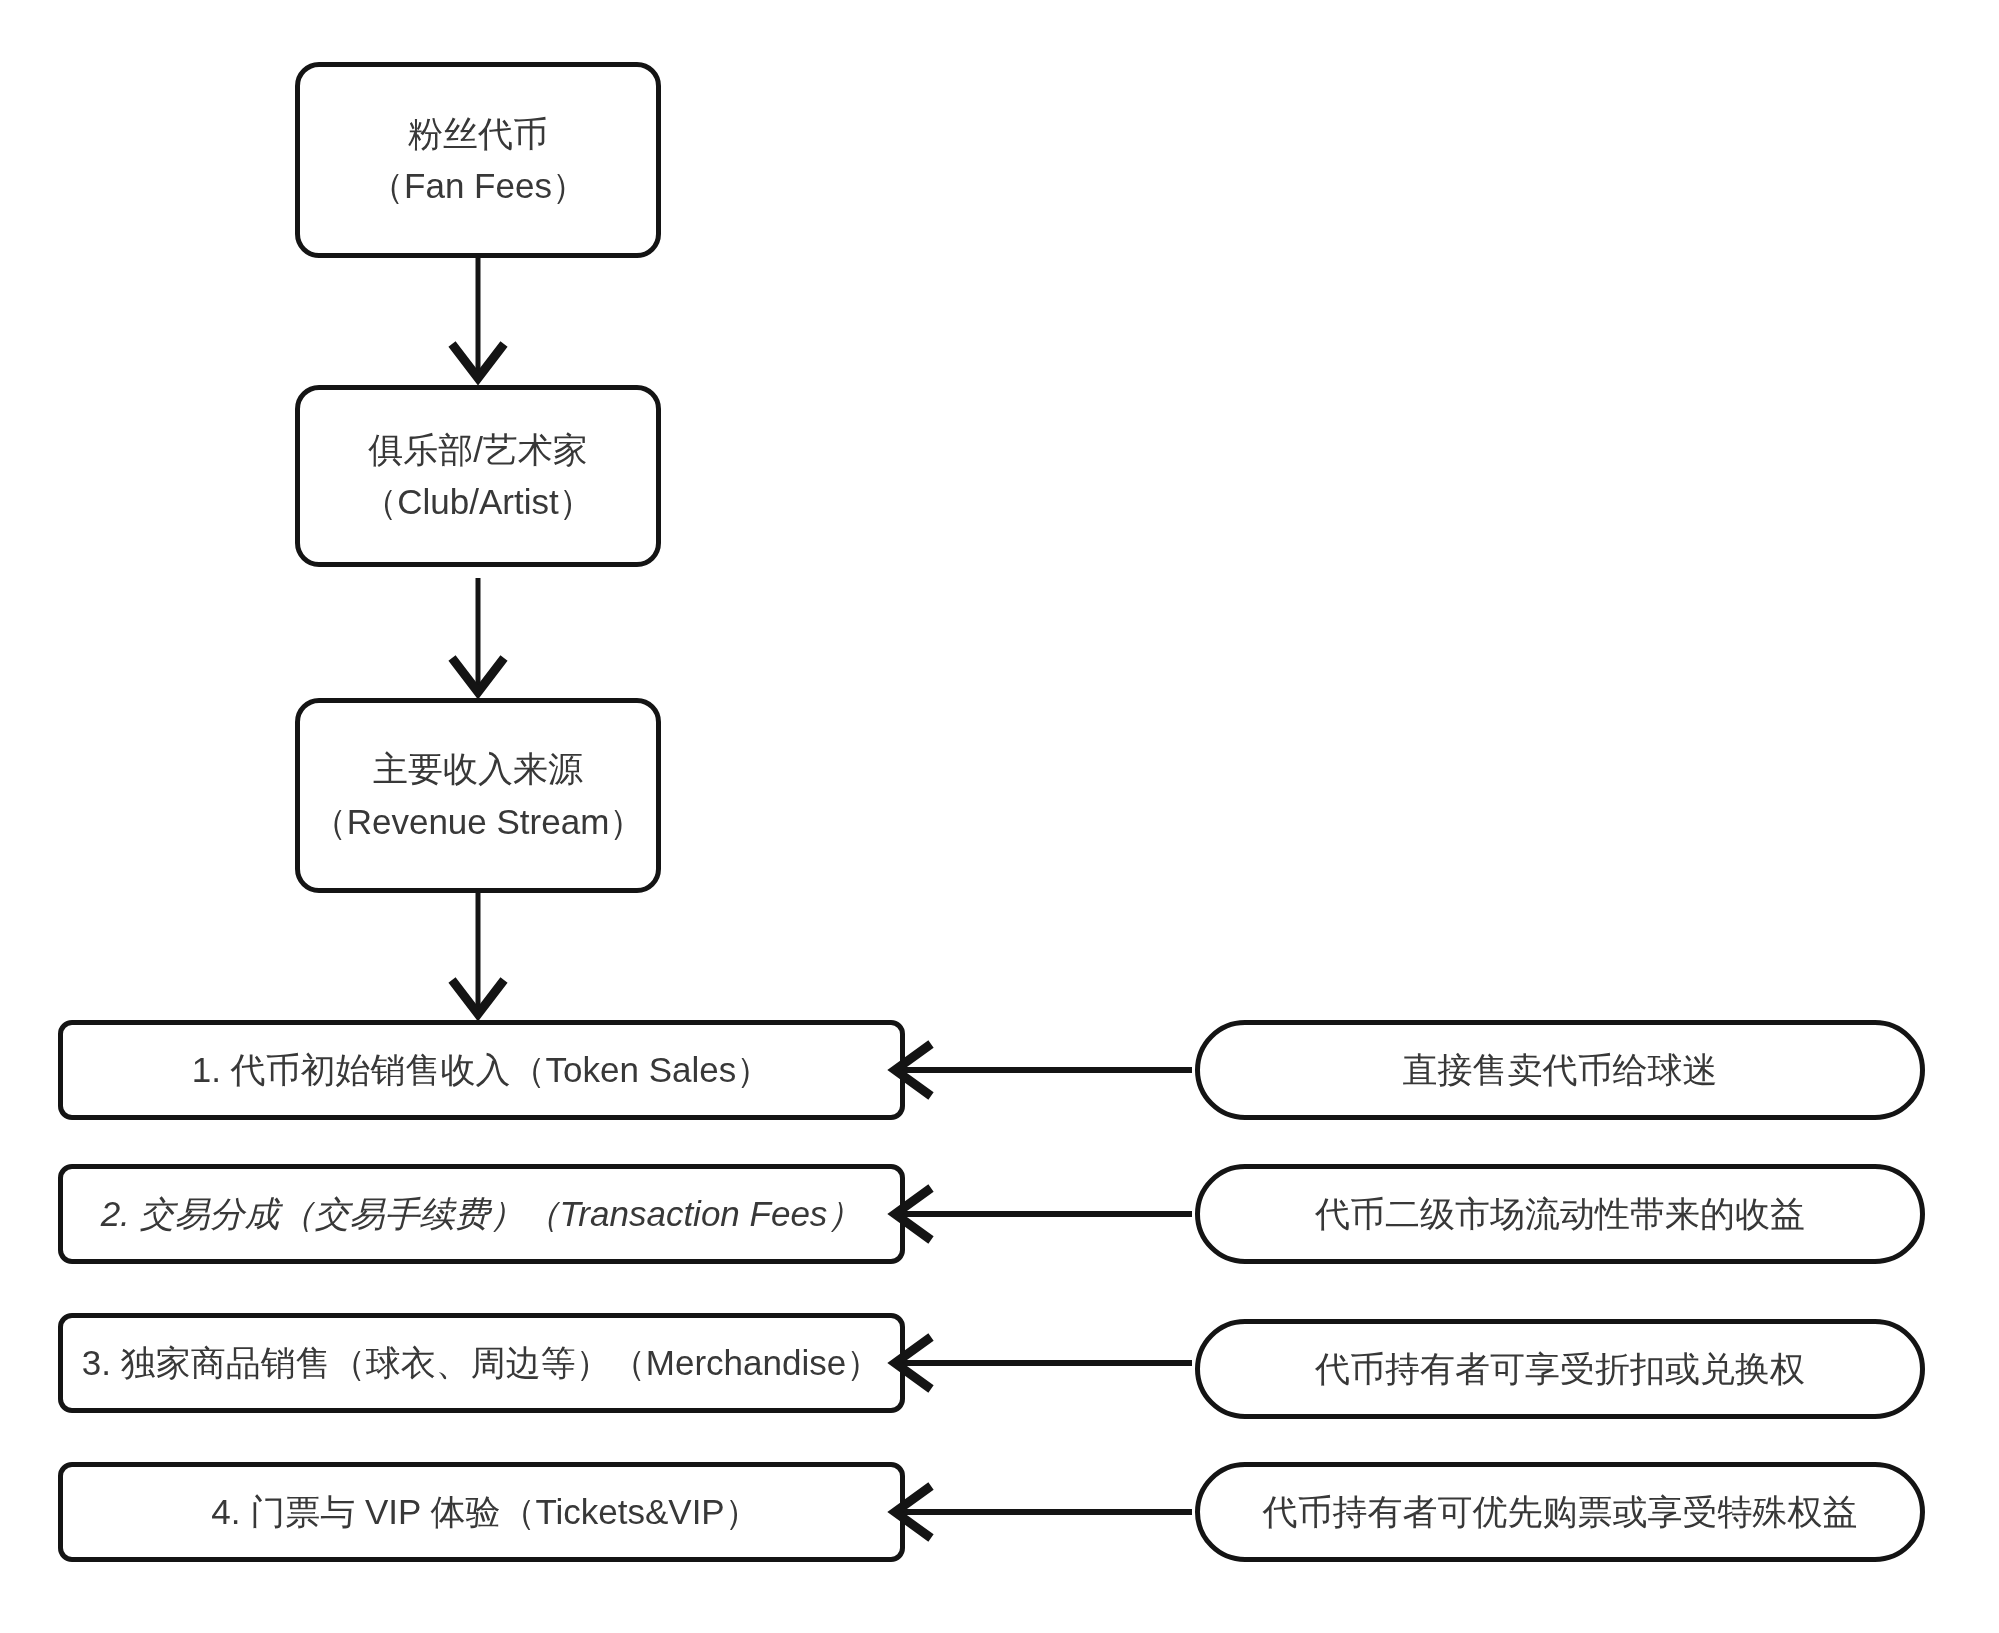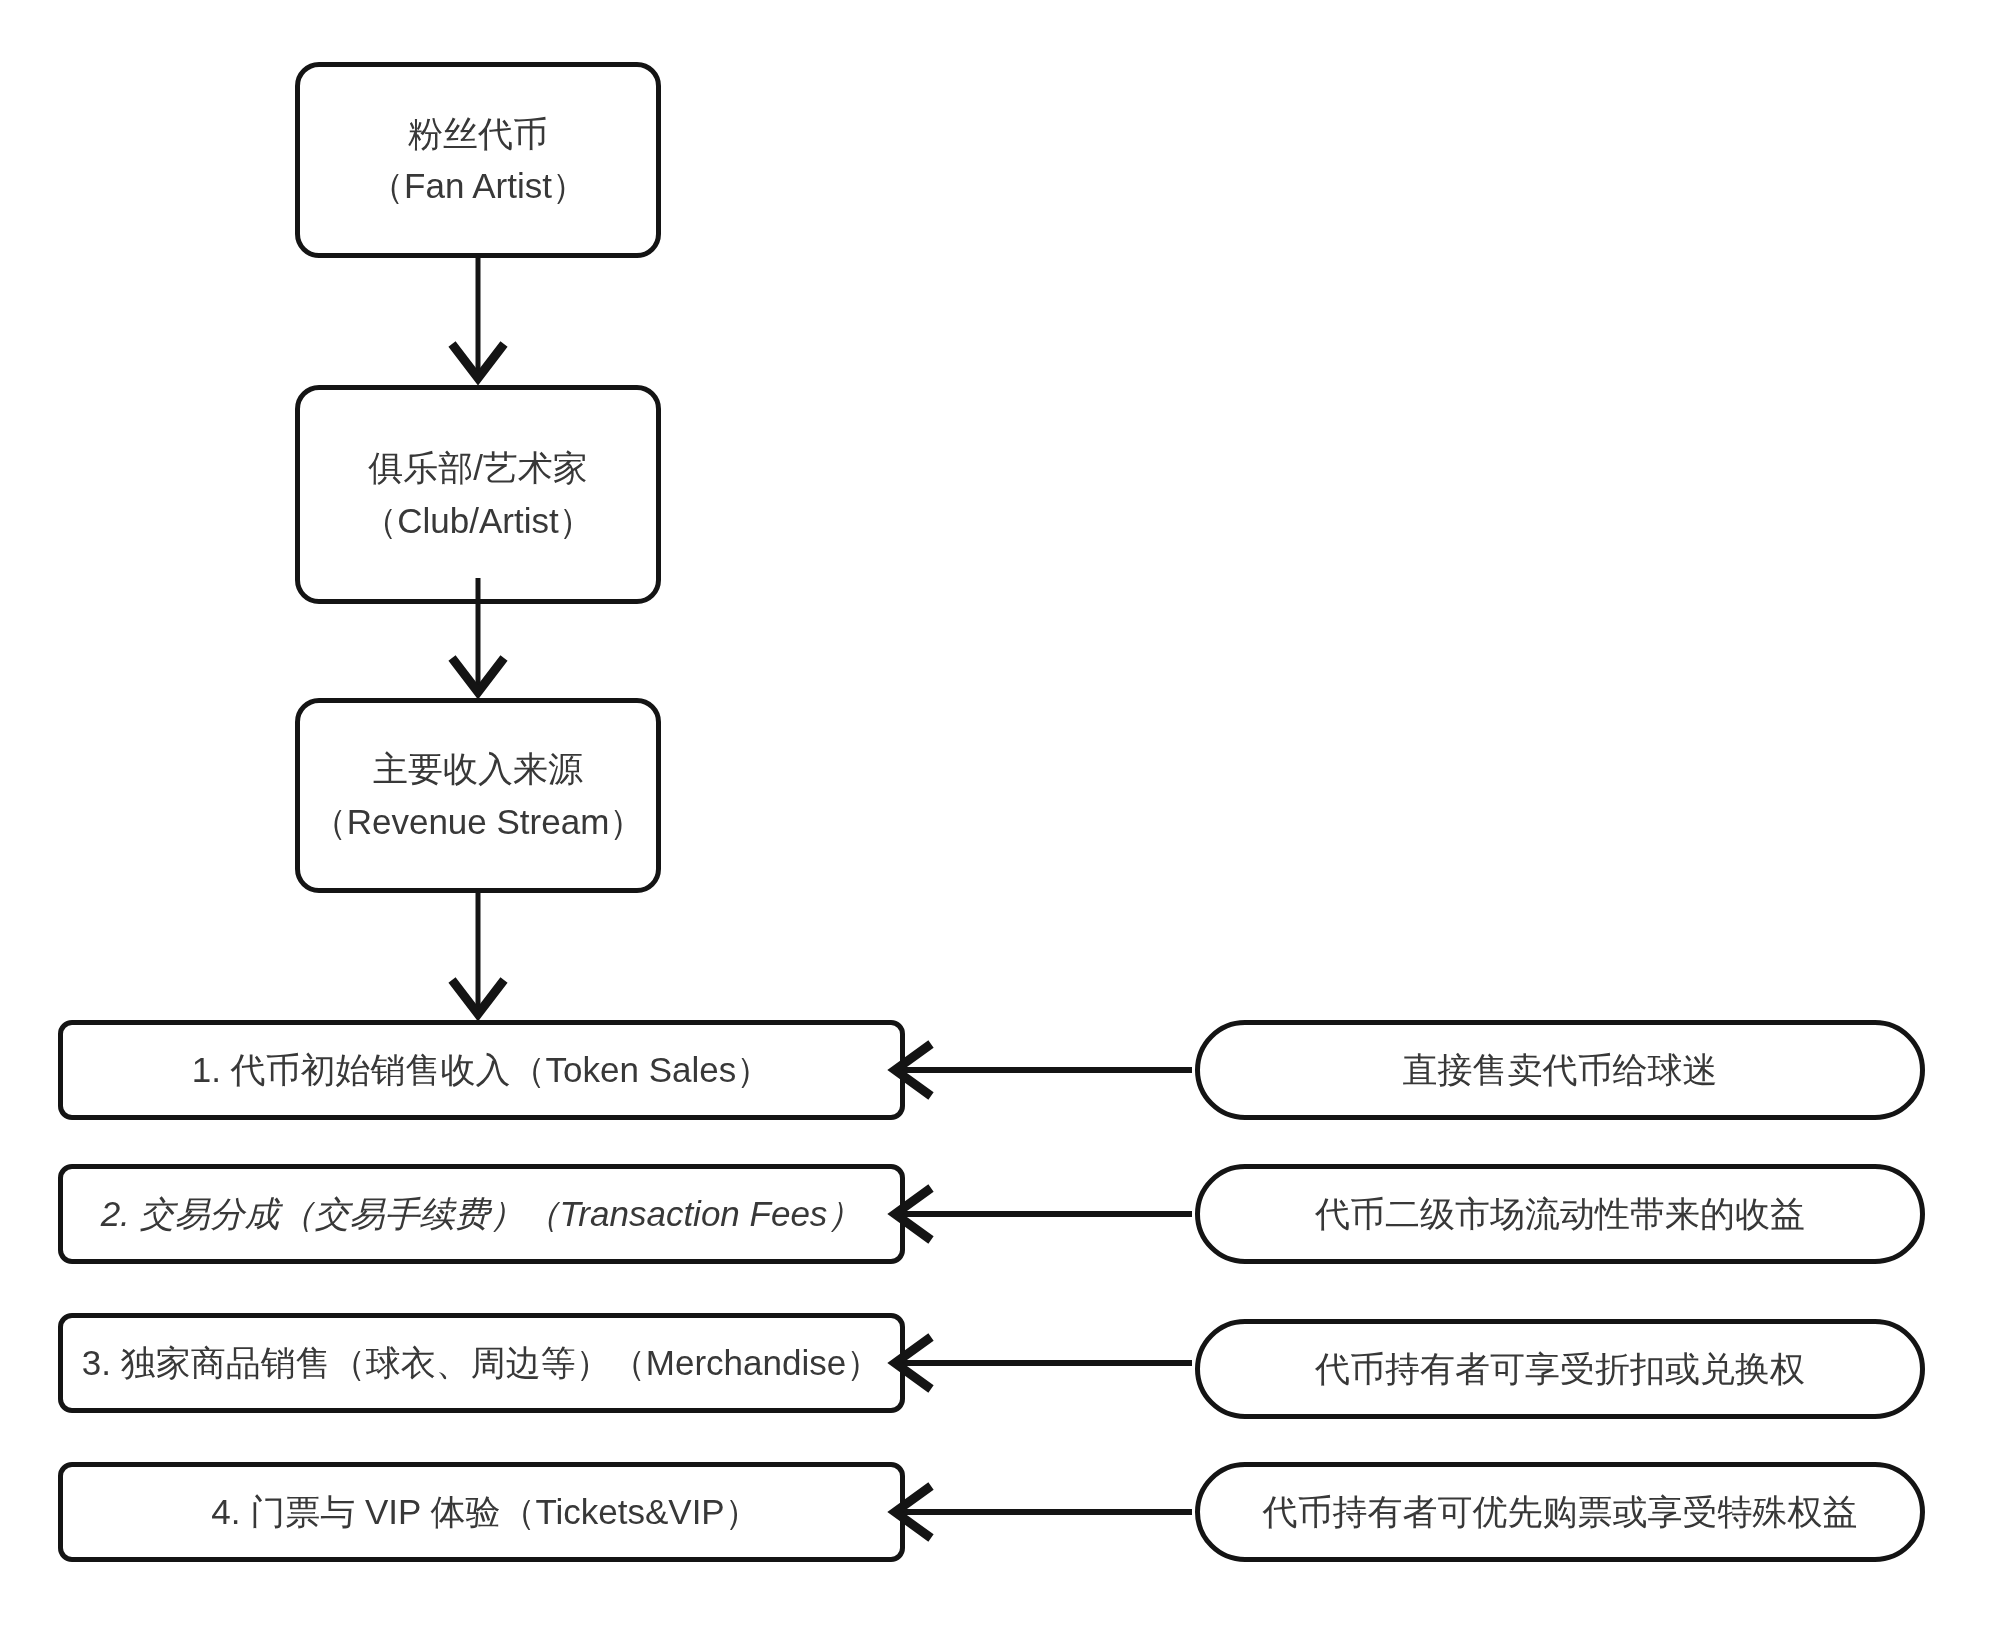--- a/index.html
+++ b/index.html
@@ -68,24 +68,24 @@
   #arrow-layer .h-shaft { stroke: #141414; stroke-width: 6; }
   #arrow-layer polyline { stroke: #141414; stroke-width: 9; fill: none; }
 </style>
 </head>
 <body>
 
 <div id="canvas">
 
   <div class="flow-node" style="top:62px;  height:196px;">
     <span>粉丝代币</span>
-    <span>（Fan Artist）</span>
+    <span>（Fan Fees）</span>
   </div>
 
-  <div class="flow-node" style="top:385px; height:219px;">
+  <div class="flow-node" style="top:385px; height:182px;">
     <span>俱乐部/艺术家</span>
     <span>（Club/Artist）</span>
   </div>
 
   <div class="flow-node" style="top:698px; height:195px;">
     <span>主要收入来源</span>
     <span>（Revenue Stream）</span>
   </div>
 
   <div class="source-box" style="top:1020px;">

